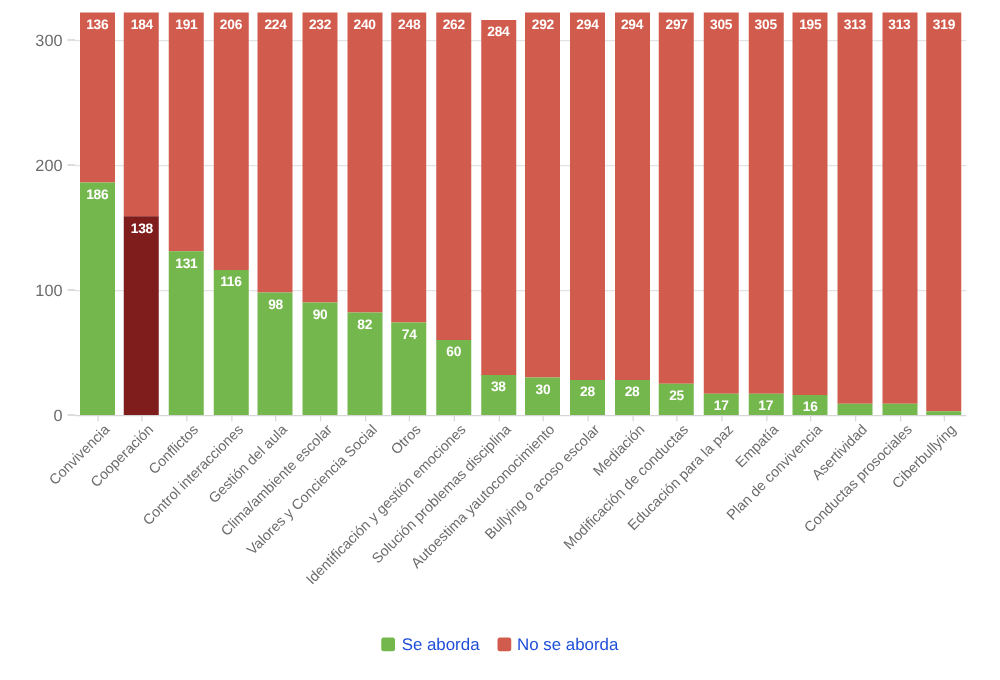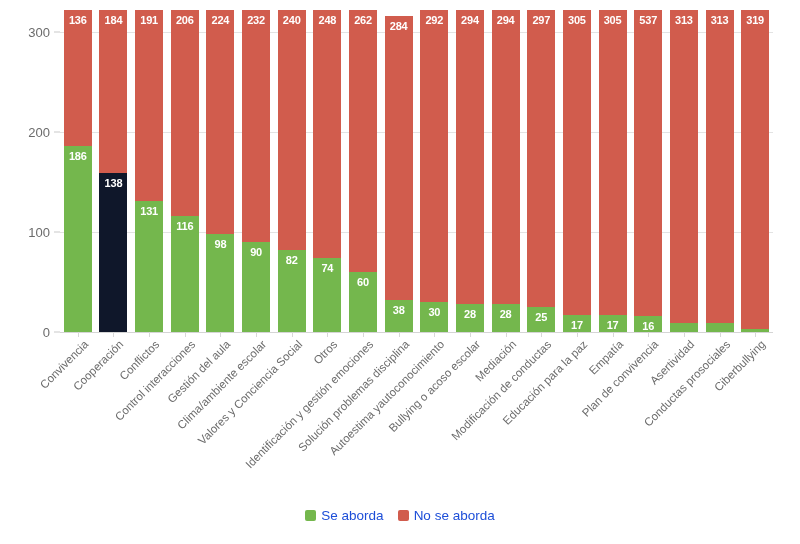--- a/index.html
+++ b/index.html
@@ -110,21 +110,21 @@
             <span class="seg-label">136</span>
           </div>
           <div class="seg seg-green" style="height: 186px; background: rgb(116, 183, 77);">
             <span class="seg-label">186</span>
           </div>
         </div>
         <div class="bar-col" style="left: 39.475px; width: 28px; height: 322px;">
           <div class="seg seg-red" style="height: 184px; background: rgb(209, 92, 77);">
             <span class="seg-label">184</span>
           </div>
-          <div class="seg seg-green" style="height: 180px; background: #0f172a;">
+          <div class="seg seg-green" style="height: 180px; background: #7f1d1d;">
             <span class="seg-label">138</span>
           </div>
         </div>
         <div class="bar-col" style="left: 75.125px; width: 28px; height: 322px; border-radius: 11px;">
           <div class="seg seg-red" style="height: 191px; background: rgb(209, 92, 77);">
             <span class="seg-label">191</span>
           </div>
           <div class="seg seg-green" style="height: 131px; background: rgb(116, 183, 77);">
             <span class="seg-label">131</span>
           </div>
@@ -228,21 +228,21 @@
         <div class="bar-col" style="left: 538.575px; width: 28px; height: 322px;">
           <div class="seg seg-red" style="height: 305px; background: rgb(209, 92, 77);">
             <span class="seg-label">305</span>
           </div>
           <div class="seg seg-green" style="height: 17px; background: rgb(116, 183, 77);">
             <span class="seg-label">17</span>
           </div>
         </div>
         <div class="bar-col" style="left: 574.225px; width: 28px; height: 322px;">
           <div class="seg seg-red" style="height: 306px; background: rgb(209, 92, 77);">
-            <span class="seg-label">537</span>
+            <span class="seg-label">195</span>
           </div>
           <div class="seg seg-green" style="height: 16px; background: rgb(116, 183, 77);">
             <span class="seg-label">16</span>
           </div>
         </div>
         <div class="bar-col" style="left: 609.875px; width: 28px; height: 322px;">
           <div class="seg seg-red" style="height: 313px; background: rgb(209, 92, 77);">
             <span class="seg-label">313</span>
           </div>
           <div class="seg seg-green" style="height: 9px; background: rgb(116, 183, 77);"></div>

